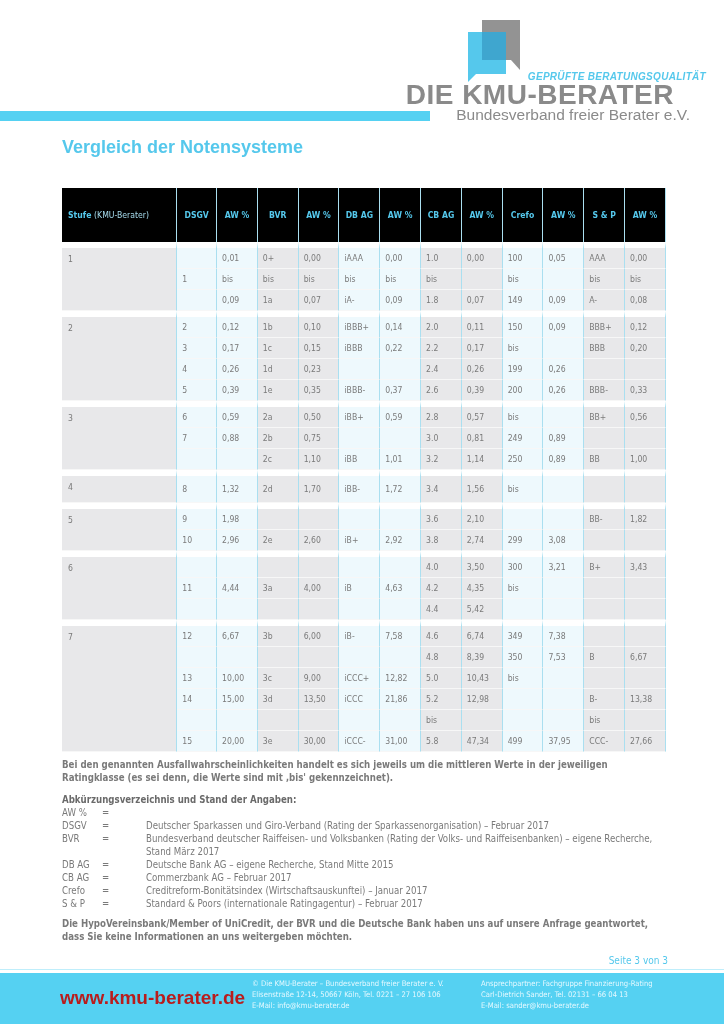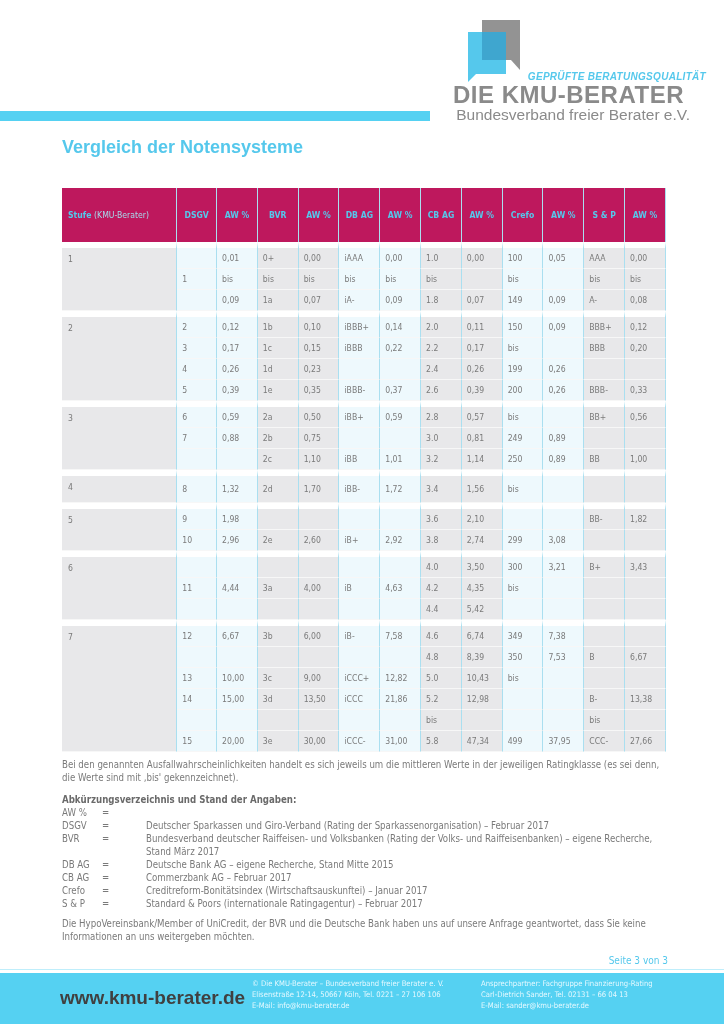--- a/index.html
+++ b/index.html
@@ -16,76 +16,76 @@
   .logo .sq-blue { position: absolute; left: 4px; top: 14px; width: 38px; height: 42px; background: #55c8ec; }
   .logo .sq-blue-tail { position: absolute; left: 4px; top: 56px; width: 0; height: 0;
     border-top: 8px solid #55c8ec; border-right: 8px solid transparent; }
   .logo .sq-overlap { position: absolute; left: 18px; top: 14px; width: 24px; height: 28px; background: #3fa6cf; }
   .tagline {
     position: absolute; right: 18px; top: 71px;
     font-family: "Liberation Sans", sans-serif; font-style: italic; font-weight: bold;
     font-size: 10px; color: #55c8ec; letter-spacing: 0.3px;
   }
   .brand {
-    position: absolute; right: 40px; top: 82px;
+    position: absolute; right: 50px; top: 82px;
     font-family: "Liberation Sans", sans-serif; font-weight: bold;
-    font-size: 24px; color: #8a8a8a; letter-spacing: 0.5px; line-height: 26px;
+    font-size: 28px; color: #8a8a8a; letter-spacing: 0.5px; line-height: 26px;
   }
   .brand-sub {
     position: absolute; right: 34px; top: 106px;
     font-family: "Liberation Sans", sans-serif;
     font-size: 15.5px; color: #8a8a8a; line-height: 18px;
   }
   .topbar { position: absolute; left: 0; top: 111px; width: 430px; height: 10px; background: #55d1f2; }
 
   .title {
     position: absolute; left: 62px; top: 137px;
     font-family: "Liberation Sans", sans-serif; font-weight: bold;
     font-size: 18px; line-height: 21px; color: #55c8ec;
   }
 
   table.rt {
     position: absolute; left: 62px; top: 188px; width: 604px;
     border-collapse: separate; border-spacing: 0;
     font-size: 8.6px; color: #7a7a7a;
   }
   table.rt th {
-    background: #be185d; color: #55c8ec; font-weight: bold;
+    background: #000000; color: #55c8ec; font-weight: bold;
     height: 52px; font-size: 8.6px; text-align: center;
     border-right: 1px solid #aadff0;
   }
   table.rt th.first { text-align: left; padding-left: 6px; }
   table.rt th.first .muted { font-weight: normal; color: #a6dcee; }
   table.rt td {
     height: 20px; padding: 0 0 0 5px; text-align: left; vertical-align: middle;
     border-right: 1px solid #aadff0;
     border-bottom: 1px solid #f7f7f7;
   }
   table.rt td.c-grey { background: #e8e8ea; }
   table.rt td.c-blue { background: #eef9fd; }
   table.rt td.stufe { vertical-align: top; padding-top: 6px; padding-left: 6px; }
   table.rt tr.group-start td { border-top: 6px solid #ffffff; }
 
   .notes { position: absolute; left: 62px; top: 758px; width: 610px; font-size: 9.6px; line-height: 13px; color: #7a7a7a; }
-  .notes p { margin: 0; }
+  .notes p { margin: 0; font-weight: bold; }
   .notes .abbr-title { margin-top: 9px; font-weight: bold; color: #6a6a6a; }
   .abbr-row { display: flex; }
   .abbr-row .k { width: 40px; }
   .abbr-row .eq { width: 44px; }
   .abbr-row .v { flex: 1; }
   .notes .p2 { margin-top: 7px; }
   .notes .closed { margin-top: 8px; }
   .page-num { position: absolute; right: 56px; top: 955px; font-size: 10px; color: #55c8ec; }
 
   .footer { position: absolute; left: 0; top: 973px; width: 724px; height: 51px; background: #55d1f2; }
   .footer-line { position: absolute; left: 0; top: 969px; width: 724px; height: 1px; background: #bfeefb; }
   .footer .url {
     position: absolute; left: 60px; top: 14px;
     font-family: "Liberation Sans", sans-serif; font-weight: bold;
-    font-size: 19px; color: #404040;
+    font-size: 19px; color: #b91c1c;
   }
   .footer .col { position: absolute; top: 5px; font-size: 7.6px; line-height: 11px; color: #e6f9ff; }
   .footer .col1 { left: 252px; }
   .footer .col2 { left: 481px; }
 </style>
 </head>
 <body>
 
 <div class="logo">
   <div class="sq-grey"></div>

